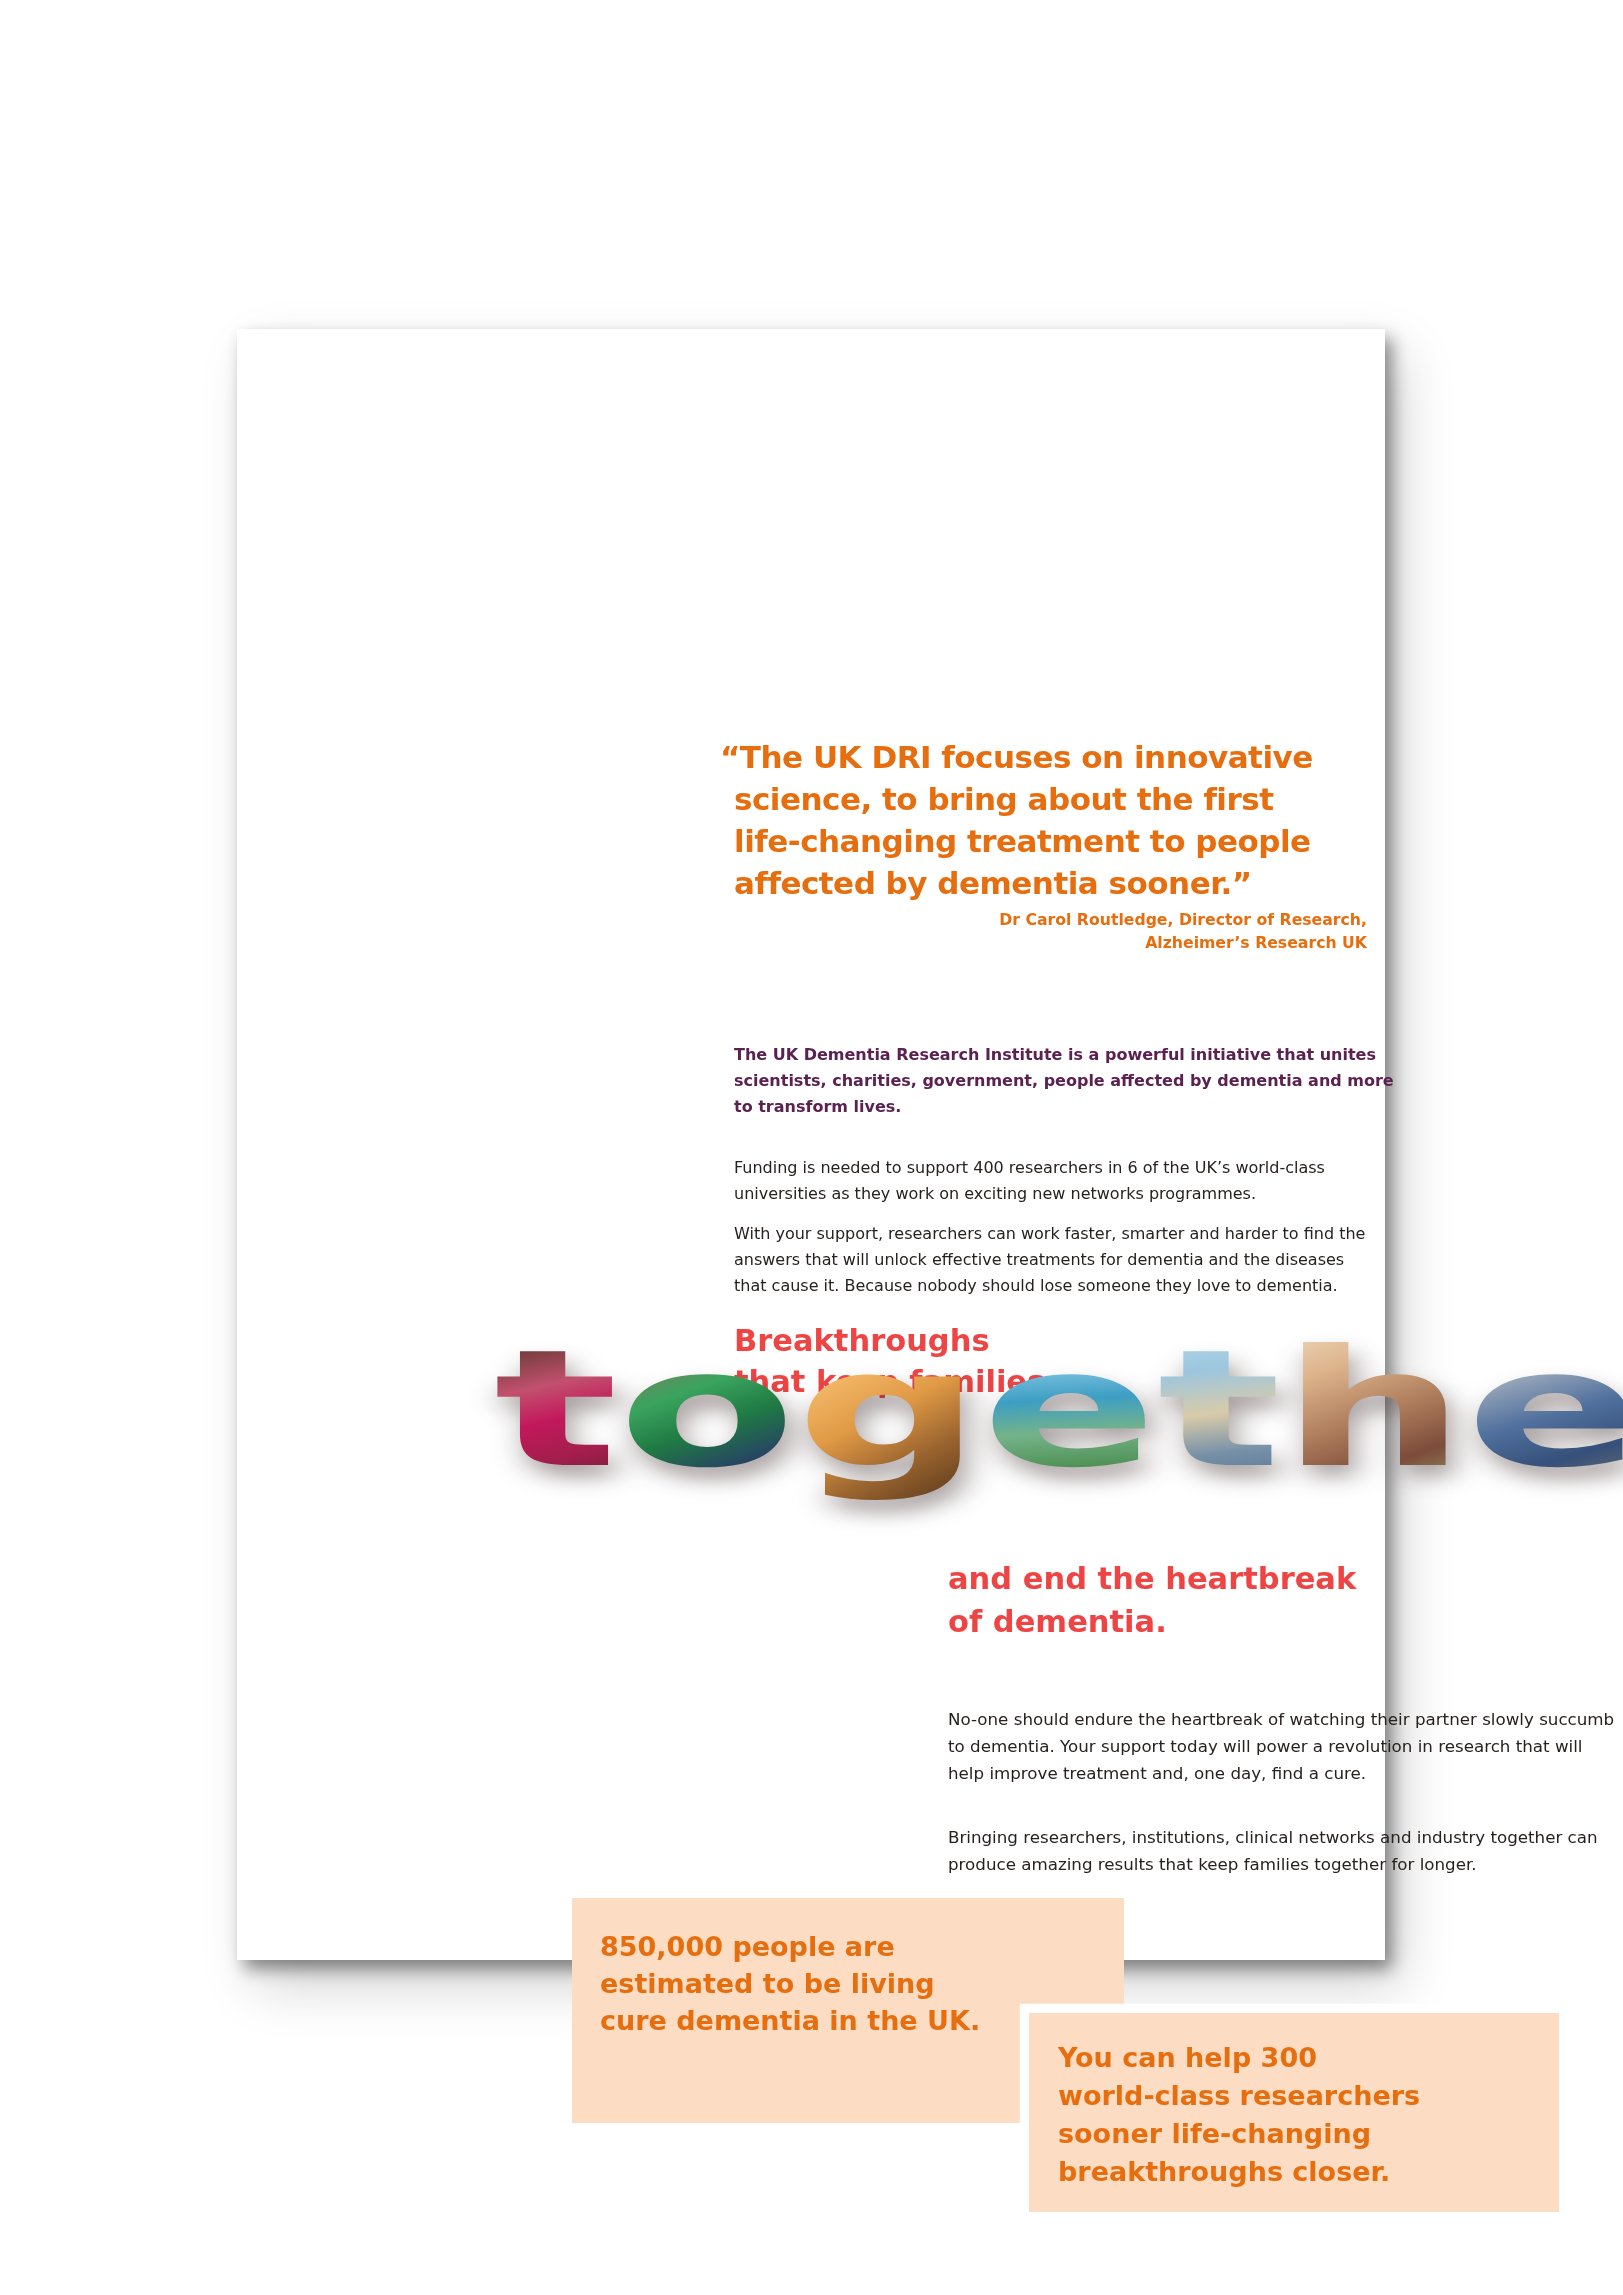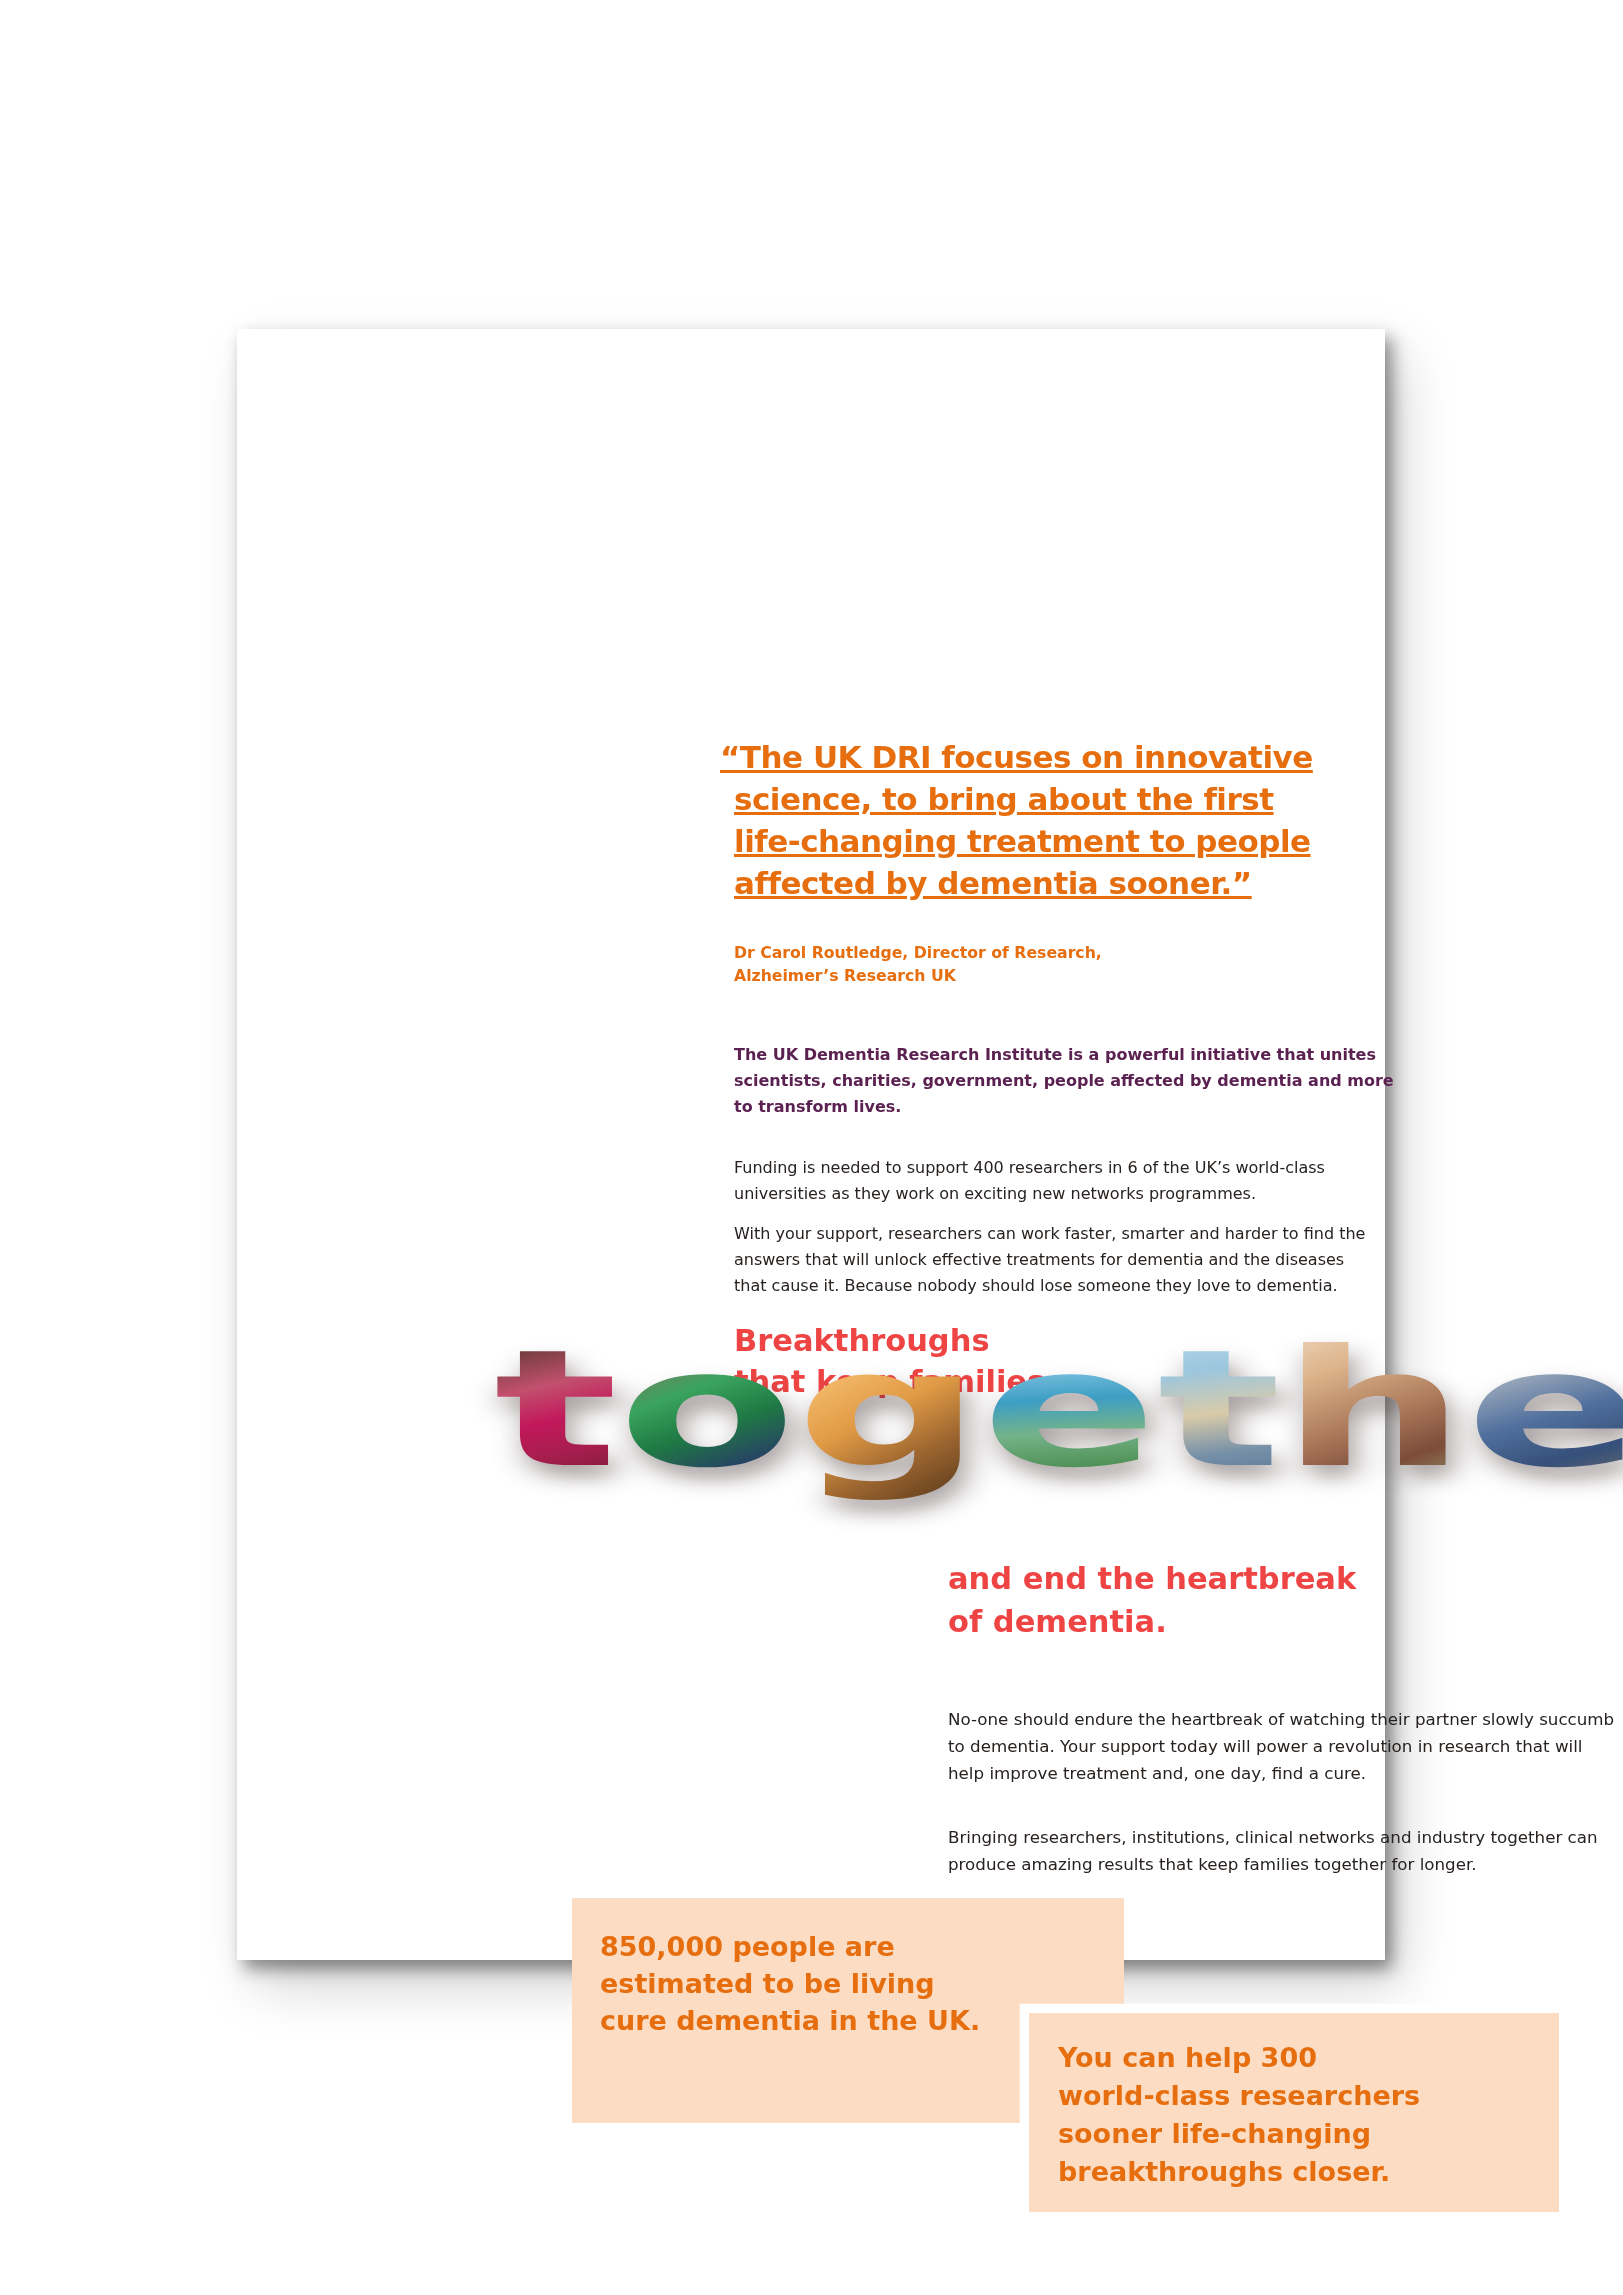--- a/index.html
+++ b/index.html
@@ -16,26 +16,25 @@
     background: #ffffff;
     box-shadow: 6.5px 9.3px 15.7px rgba(0,0,0,0.42), 16.7px 25px 51px rgba(0,0,0,0.18);
   }
   .abs { position: absolute; }
   .quote {
     left: 497px; top: 407px;
     font-size: 31px; line-height: 42px;
     font-weight: bold; letter-spacing: -0.5px;
     color: #e66e0e;
     white-space: nowrap;
-    text-decoration: underline;
   }
   .quote .line:first-child { margin-left: -14px; }
   .attribution {
-    left: 497px; top: 612px; width: 633px;
-    text-align: left;
+    left: 497px; top: 579px; width: 633px;
+    text-align: right;
     font-size: 15.7px; line-height: 23px;
     font-weight: bold;
     color: #e66e0e;
     white-space: nowrap;
   }
   .intro {
     left: 497px; top: 713px;
     font-size: 16px; line-height: 26px;
     font-weight: bold; color: #5b2151;
     white-space: nowrap;

